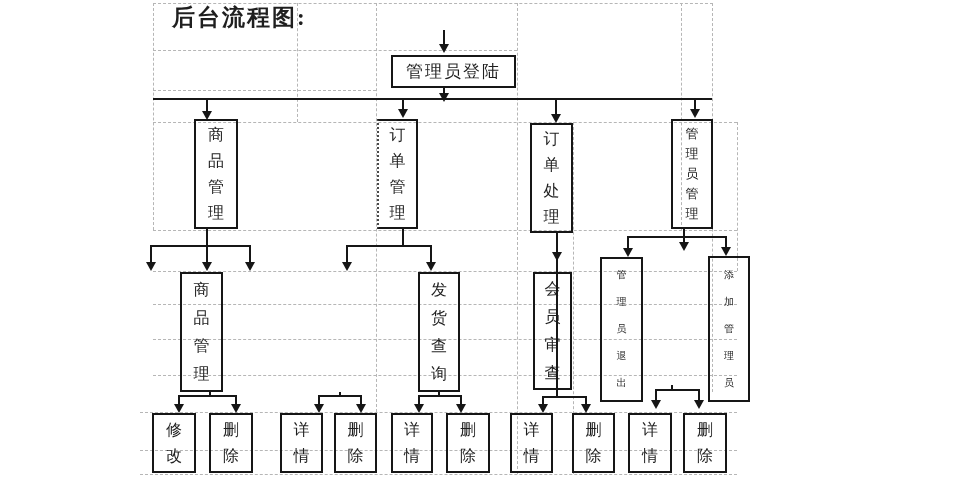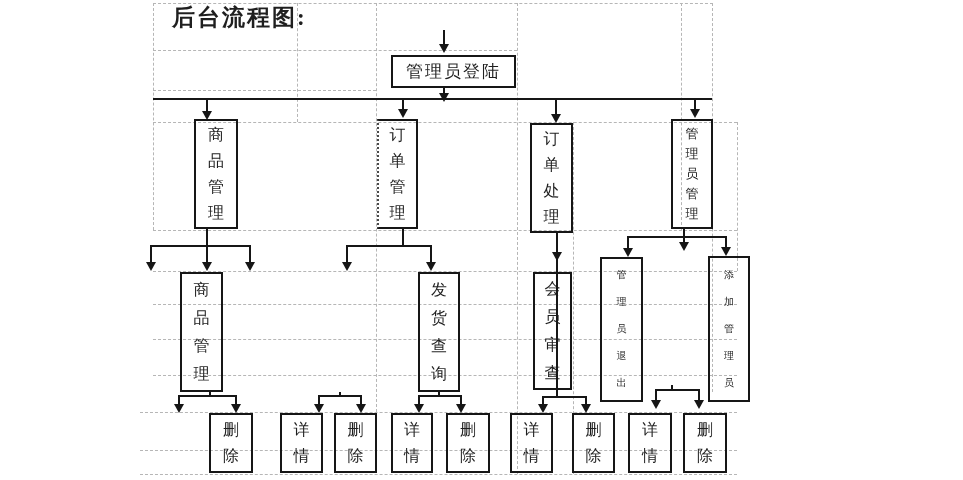--- a/index.html
+++ b/index.html
@@ -167,20 +167,23 @@
   <div class="ln" style="left:585px;top:396px;width:2px;height:9px"></div>
   <div class="ah" style="left:581px;top:404px"></div>
 
   <div class="ln" style="left:671px;top:385px;width:2px;height:6px"></div>
   <div class="ln" style="left:656px;top:389px;width:44px;height:2px"></div>
   <div class="ln" style="left:655px;top:389px;width:2px;height:12px"></div>
   <div class="ah" style="left:651px;top:400px"></div>
   <div class="ln" style="left:698px;top:389px;width:2px;height:12px"></div>
   <div class="ah" style="left:694px;top:400px"></div>
 
+  <div class="box" style="left:152px;top:413px;width:44px;height:60px">
+    <span class="vtxt">修改</span>
+  </div>
   <div class="box" style="left:209px;top:413px;width:44px;height:60px">
     <span class="vtxt">删除</span>
   </div>
   <div class="box" style="left:280px;top:413px;width:43px;height:60px">
     <span class="vtxt">详情</span>
   </div>
   <div class="box" style="left:334px;top:413px;width:43px;height:60px">
     <span class="vtxt">删除</span>
   </div>
   <div class="box" style="left:391px;top:413px;width:42px;height:60px">

